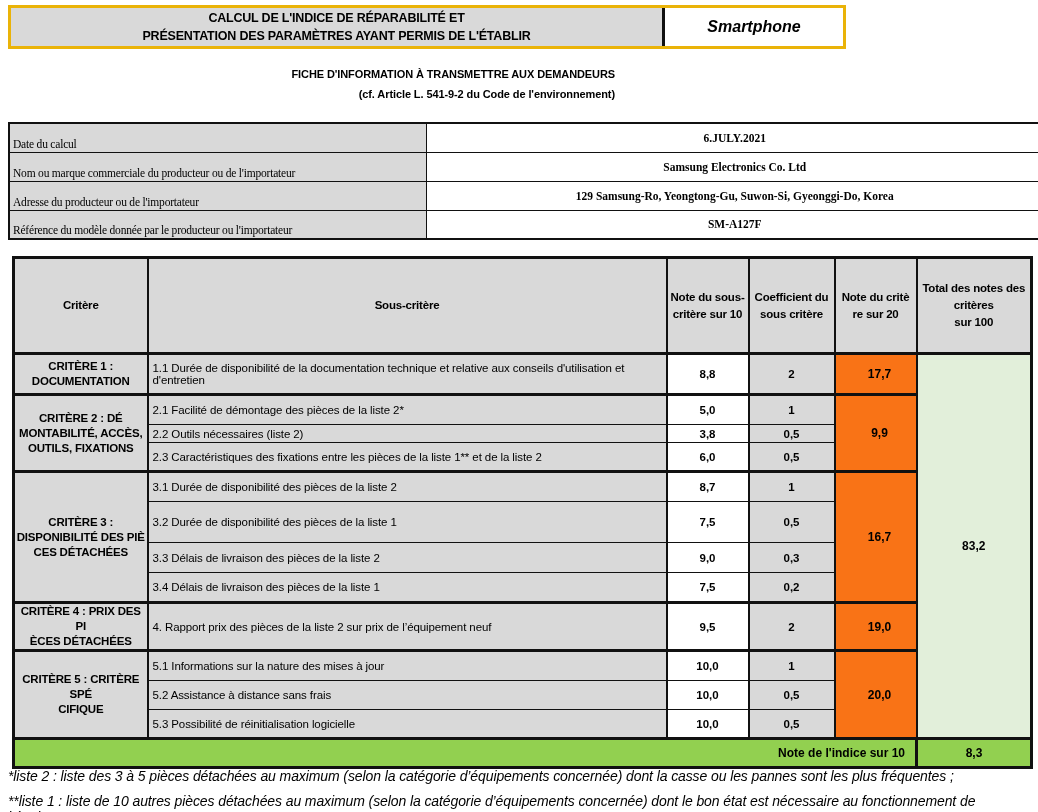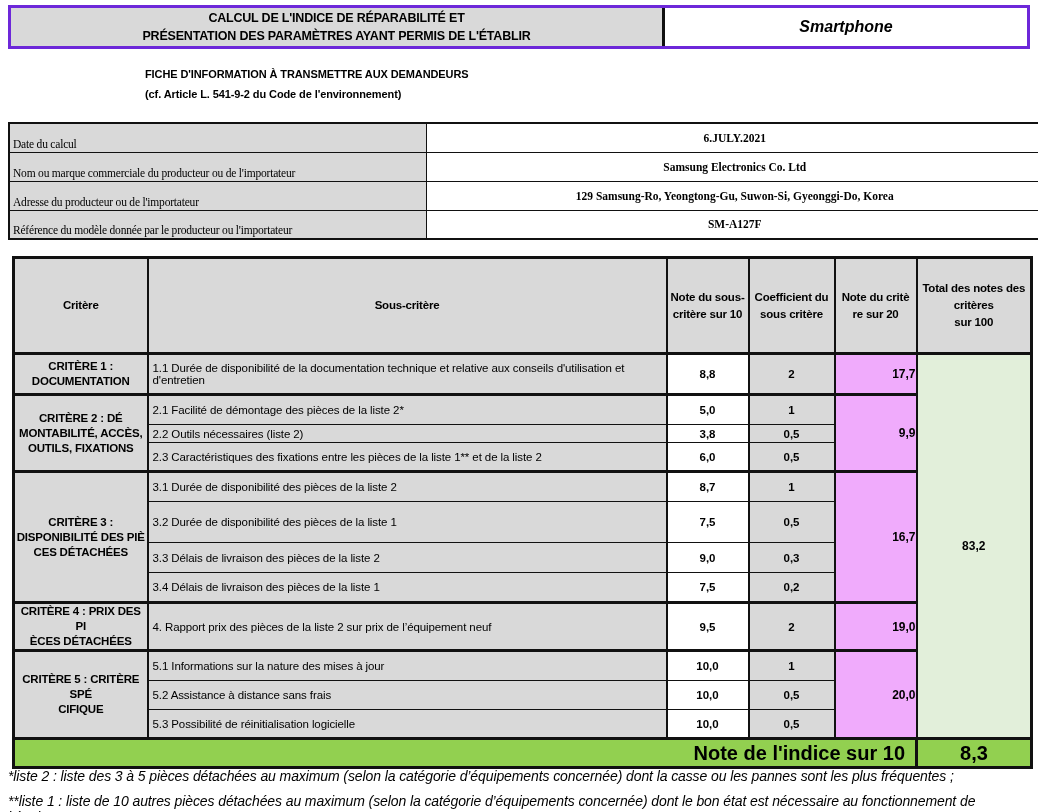--- a/index.html
+++ b/index.html
@@ -6,37 +6,37 @@
   html, body { background: #fff; }
   body {
     width: 1038px; height: 812px; position: relative;
     font-family: "Liberation Sans", sans-serif;
     color: #000;
   }
   .abs { position: absolute; }
 
   
   .header-bar {
-    left: 8px; top: 5px; width: 1022px; height: 44px;
-    display: flex; border: 3px solid #6d28d9;
+    left: 8px; top: 5px; width: 838px; height: 44px;
+    display: flex; border: 3px solid #eab308;
   }
   .header-title-box {
     width: 654px; background: #d9d9d9; border-right: 3px solid #111;
     display: flex; flex-direction: column; justify-content: center; align-items: center;
     text-align: center; font-weight: bold; font-size: 12.5px; line-height: 18px;
     letter-spacing: -0.2px;
   }
   .header-category-box {
     flex: 1; background: #fff; display: flex; justify-content: center; align-items: center;
     font-style: italic; font-weight: 600; font-size: 16px;
   }
 
   
   .subtitle {
-    left: 145px; top: 64px; width: 470px; text-align: left;
+    left: 145px; top: 64px; width: 470px; text-align: right;
     font-weight: bold; font-size: 11px; line-height: 20px; letter-spacing: -0.1px;
   }
 
   
   table { border-collapse: collapse; }
   .info-table-wrap { left: 8px; top: 122px; }
   .info-table { width: 1037px; border: 2px solid #111; table-layout: fixed; font-family: Liberation Serif, serif; }
   .info-table td { border: 1.5px solid #111; height: 29px; font-size: 11.5px; }
   .info-table td.ilabel {
     width: 417px; background: #d9d9d9; vertical-align: bottom;
@@ -60,25 +60,25 @@
     border-bottom: 3px solid #111; letter-spacing: -0.2px;
   }
   .score-table tr.gs td { border-top: 3px solid #111; }
   td.crit {
     background: #d9d9d9; font-weight: bold; text-align: center;
     white-space: pre-line; line-height: 15px; letter-spacing: -0.2px;
   }
   td.sub { background: #d9d9d9; text-align: left; padding: 2px 4px; letter-spacing: -0.1px; }
   td.note { background: #fff; text-align: center; font-weight: bold; }
   td.coeff { background: #d9d9d9; text-align: center; font-weight: bold; }
-  td.g20 { background: #f0abfc; text-align: right; font-weight: bold; font-size: 12px; padding-left: 8px; }
+  td.g20 { background: #f97316; text-align: center; font-weight: bold; font-size: 12px; padding-left: 8px; }
   td.total { background: #e2efda; text-align: center; font-weight: bold; font-size: 12px; }
   tr.index-row td {
     background: #92d050; border: 3px solid #111; height: 29px;
-    font-weight: bold; font-size: 20px; margin-top: 44px;
+    font-weight: bold; font-size: 12px; margin-top: 44px;
   }
   td.index-label { text-align: right; padding-right: 10px; }
   td.index-value { text-align: center; }
 
   
   .footnotes { left: 8px; top: 768px; width: 1024px; font-style: italic; font-size: 14px; }
   .footnote { margin-bottom: 9px; letter-spacing: -0.1px; }
 </style>
 </head>
 <body>

